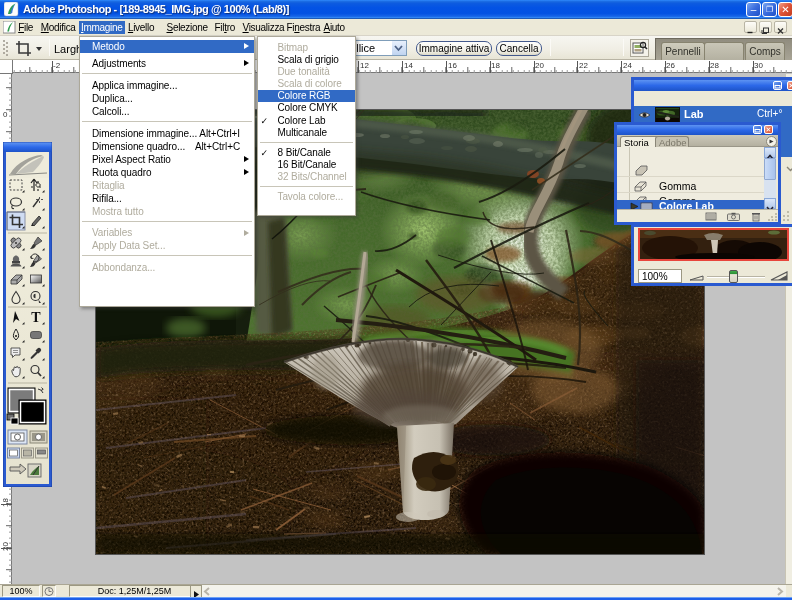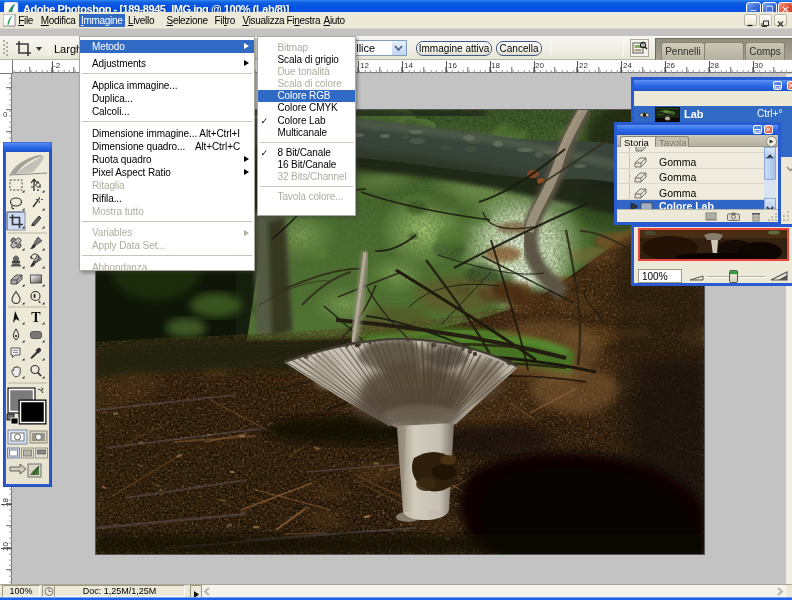--- a/index.html
+++ b/index.html
@@ -11,21 +11,21 @@
 #titlebar { left:0; top:0; width:792px; height:19px;
   background:linear-gradient(180deg,#2f89fc 0%,#1868e0 9%,#0d5be0 18%,#0453e4 40%,#0351e2 70%,#1765e8 86%,#3387f4 93%,#1b55b0 98%,#0d3a80 100%);
 }
 #titlebar .ttext { position:absolute; left:23px; top:2.5px; color:#fff; font-size:11px; font-weight:bold; letter-spacing:-0.45px; text-shadow:1px 1px 1px #10327a; white-space:nowrap; }
 .tbtn { position:absolute; top:2px; width:15px; height:15px; border-radius:3px; border:1px solid #fff;
   font-size:10px; color:#fff; text-align:center; line-height:13px; }
 .tbtn.blue { background:linear-gradient(135deg,#7aa7f2 0%,#3a6cdd 50%,#1e50c8 100%); }
 .tbtn.red  { background:linear-gradient(135deg,#f0a08a 0%,#e0563a 45%,#c33c1e 100%); }
 
 
-#menubar { left:0; top:12px; width:792px; height:17px; background:#ece9d8; border-bottom:1px solid #d8d4c8; }
+#menubar { left:0; top:19px; width:792px; height:17px; background:#ece9d8; border-bottom:1px solid #d8d4c8; }
 .mitem { position:absolute; top:1.5px; height:13.5px; line-height:13.5px; font-size:10px; letter-spacing:-0.3px; color:#000; padding:0 2.5px; }
 .mitem u { text-decoration:underline; }
 .mitem.sel { background:#316ac5; color:#fff; }
 
 
 #optbar { left:0; top:36px; width:792px; height:24px; background:linear-gradient(180deg,#f7f6f1 0%,#f0eee4 60%,#e8e5d6 100%); border-bottom:1px solid #b8b4a4; }
 .vsep { position:absolute; top:3px; height:17px; width:1px; background:#c9c5b4; border-right:1px solid #fbfaf6; }
 .xpbtn { position:absolute; height:15px; border:1px solid #43598c; border-radius:7px;
   background:linear-gradient(180deg,#fefefc 0%,#f2f1e8 70%,#dcd9c8 100%);
   font-size:11px; color:#000; text-align:center; }
@@ -57,21 +57,21 @@
 .subarrow { position:absolute; right:5px; top:3.2px; width:0; height:0; border-left:5px solid #000; border-top:3.5px solid transparent; border-bottom:3.5px solid transparent; }
 .dditem.hl .subarrow { border-left-color:#fff; }
 .dditem.gray .subarrow { border-left-color:#b0ac9e; }
 .check { position:absolute; left:3px; top:0.5px; font-size:9px; }
 .pbtn { position:absolute; top:1px; width:9px; height:9px; border-radius:2px; border:1px solid #fff; font-size:7px; color:#fff; line-height:8px; text-align:center; }
 .pbtn.blue { background:linear-gradient(135deg,#6f9ff0,#2458d0); }
 .pbtn.red { background:linear-gradient(135deg,#efa28c,#d64527); }
 .tabrow { height:13px; background:linear-gradient(180deg,#cdc9ba,#b4b0a0); position:relative; border-bottom:1px solid #9a9688; }
 .ptab { position:absolute; top:1px; height:12px; line-height:12px; font-size:9.5px; padding:0 3px; white-space:nowrap; overflow:hidden; border:1px solid #8a8678; border-bottom:none; border-radius:3px 3px 0 0; background:#c6c2b2; color:#5a5648; }
 .ptab.on { background:#f0eddf; color:#000; }
-.hrow { position:absolute; left:0; right:0; border-bottom:1px solid #dbd7c8; }
+.hrow { position:absolute; left:0; right:0; border-bottom:1px solid #dbd7c8;margin-top:24px; }
 </style>
 </head>
 <body>
 
 <div id="titlebar" class="abs">
   <svg class="abs" style="left:4px;top:2px" width="15" height="15" viewBox="0 0 15 15">
     <rect x="0" y="0" width="14" height="14" rx="2" fill="#fdfdfd" stroke="#9ab" stroke-width=".5"></rect>
     <path d="M11.5,1.5 C8,3 5,6.5 4,12 L6.5,12 C7,8 9,4.5 11.5,1.5 Z" fill="#2e9e4f"></path>
     <path d="M11.5,1.5 C9.5,5 8.5,8 8.2,11 L6,12 C7,7.5 9,3.8 11.5,1.5 Z" fill="#1565c0" opacity=".85"></path>
   </svg>
@@ -923,21 +923,21 @@
 
 <div class="abs" style="left:614px;top:122px;width:167px;height:103px;background:#ece9d8;border:3px solid #2a5ad0;z-index:7">
   <div style="height:10px;background:linear-gradient(180deg,#5d93f2,#2c68e8 50%,#1d53c8);position:relative">
     <div class="pbtn blue" style="left:136px;top:0"><svg width="7" height="7" viewBox="0 0 7 7">
           <rect x="1" y="3.5" width="5" height="2.5" fill="none" stroke="#fff" stroke-width="1"></rect>
         </svg></div>
     <div class="pbtn red" style="left:147px;top:0">✕</div>
   </div>
   <div class="tabrow" style="height:12px">
     <div class="ptab on" style="left:3px;width:51px;height:11px;line-height:11px">Storia</div>
-    <div class="ptab" style="left:38px;width:34px;height:11px;line-height:11px;color:#7a7668">Tavola</div>
+    <div class="ptab" style="left:38px;width:34px;height:11px;line-height:11px;color:#7a7668">Adobe</div>
     <svg class="abs" style="left:149px;top:1px" width="11" height="11" viewBox="0 0 11 11">
         <circle cx="5.5" cy="5.5" r="5" fill="#f4f2e8" stroke="#8a8678"></circle>
         <path d="M3.5,3.5 L7.5,5.5 L3.5,7.5 Z" fill="#333"></path>
       </svg>
   </div>
 
   <div style="position:absolute;left:0;top:22px;right:14px;bottom:13px;background:#efecdf;overflow:hidden">
     <div class="abs" style="left:12px;top:0;width:1px;height:64px;background:#c9c5b4"></div>
     <div class="hrow" style="top:0;height:6px">
         <svg class="abs" style="left:17px;top:-8px" width="16" height="13" viewBox="0 0 16 13">
@@ -1008,33 +1008,33 @@
           <circle cx="5" cy="5" r="1"></circle>
           <circle cx="9" cy="5" r="1"></circle>
           <circle cx="2" cy="8" r="1"></circle>
           <circle cx="5.5" cy="8" r="1"></circle>
           <circle cx="9" cy="8" r="1"></circle>
         </g>
       </svg>
   </div>
 </div>
 
-<div class="abs ddmenu" style="left:79px;top:36px;width:176px;height:235px;z-index:20;padding-top:2.5px">
+<div class="abs ddmenu" style="left:79px;top:36px;width:176px;height:271px;z-index:20;padding-top:2.5px">
   <div class="dditem hl">Metodo<span class="subarrow"></span></div>
   <div style="height:4.5px"></div>
   <div class="dditem">Adjustments<span class="subarrow"></span></div>
   <div class="ddsep"></div>
   <div class="dditem">Applica immagine...</div>
   <div class="dditem">Duplica...</div>
   <div class="dditem">Calcoli...</div>
   <div class="ddsep"></div>
   <div class="dditem">Dimensione immagine...<span class="shortcut">Alt+Ctrl+I</span></div>
   <div class="dditem">Dimensione quadro...<span class="shortcut">Alt+Ctrl+C</span></div>
+  <div class="dditem">Pixel Aspect Ratio<span class="subarrow"></span></div>
   <div class="dditem">Ruota quadro<span class="subarrow"></span></div>
-  <div class="dditem">Pixel Aspect Ratio<span class="subarrow"></span></div>
   <div class="dditem gray">Ritaglia</div>
   <div class="dditem">Rifila...</div>
   <div class="dditem gray">Mostra tutto</div>
   <div class="ddsep"></div>
   <div class="dditem gray">Variables<span class="subarrow"></span></div>
   <div class="dditem gray">Apply Data Set...</div>
   <div class="ddsep"></div>
   <div class="dditem gray">Abbondanza...</div>
 </div>
 
@@ -1061,20 +1061,20 @@
       <path d="M7,2 L3,5.5 L7,9" stroke="#b8b4a8" stroke-width="2" fill="none"></path>
     </svg>
   <svg class="abs" style="left:774px;top:1px" width="11" height="11" viewBox="0 0 11 11">
       <path d="M4,2 L8,5.5 L4,9" stroke="#b8b4a8" stroke-width="2" fill="none"></path>
     </svg>
   <div class="sbox" style="left:2px;width:38px;text-align:center;line-height:11px">100%</div>
   <div class="sbox" style="left:42px;width:14px"><svg width="12" height="11" viewBox="0 0 12 11">
         <circle cx="6" cy="5.5" r="4" fill="none" stroke="#777" stroke-width="1"></circle>
         <path d="M6,5.5 L6,2.5 M6,5.5 L8.5,5.5" stroke="#777" stroke-width="1"></path>
       </svg></div>
-  <div class="sbox" style="left:54px;width:131px;text-align:center;line-height:11px">Doc: 1,25M/1,25M</div>
+  <div class="sbox" style="left:69px;width:131px;text-align:center;line-height:11px">Doc: 1,25M/1,25M</div>
   <div class="abs" style="left:190px;top:0;width:12px;height:13px;background:#ece9d8;border:1px solid #9c9882">
     <svg width="10" height="11" viewBox="0 0 10 11">
         <path d="M3,2 L8,5.5 L3,9 Z" fill="#111"></path>
       </svg>
   </div>
 </div>
 <div id="bottomborder" class="abs"></div>
 
 </body></html>

